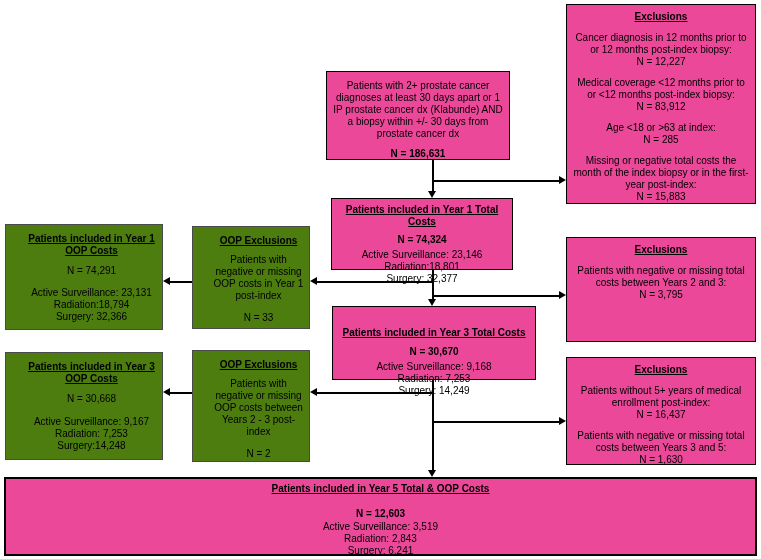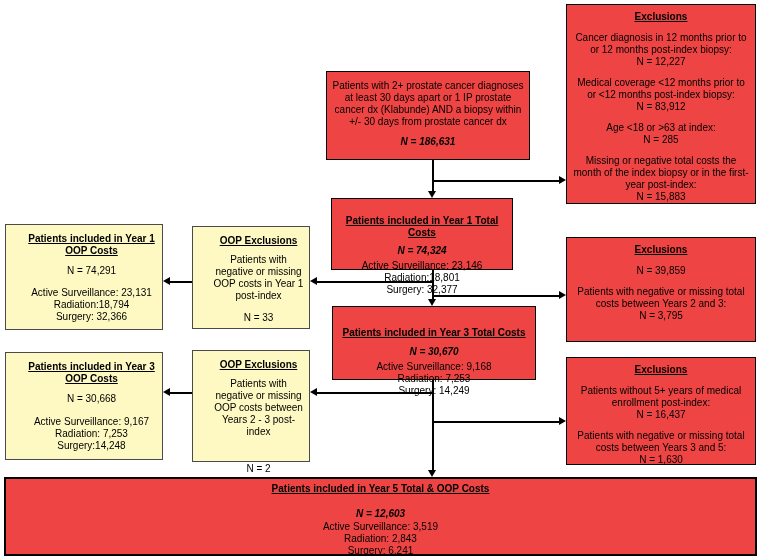--- a/index.html
+++ b/index.html
@@ -9,55 +9,55 @@
     background:#ffffff;
     font-family:"Liberation Sans", sans-serif;
     font-size:10px;
     line-height:1.2;
     color:#000;
     overflow:hidden;
   }
   .box{
     position:absolute;
     box-sizing:border-box;
-    background:#ef4444;
+    background:#ec4899;
     border:1.5px solid #000;
     text-align:center;
     padding:6px 5px;
   }
   .box.gray{
-    background:#fef9c3;
+    background:#4d7c0f;
     border:1.5px solid #4a4a4a;
     padding-left:20px;
   }
   .box.thick{border-width:2px;}
   .title{
     font-weight:bold;
     text-decoration:underline;
   }
   .nline{margin-top:8px;}
-  .nbold{font-weight:bold;font-style:italic;}
+  .nbold{font-weight:bold;}
   .body-text{margin-top:7px;}
   .cohort-lines{margin-top:3px;}
   .excl-item{margin-top:9px;}
   
   .hline,.vline{position:absolute;background:#000;}
   .hline{height:1.5px;}
   .vline{width:1.5px;}
   .arr{position:absolute;width:0;height:0;}
   .arr-down{border-left:4.5px solid transparent;border-right:4.5px solid transparent;border-top:7px solid #000;}
   .arr-left{border-top:4.5px solid transparent;border-bottom:4.5px solid transparent;border-right:7px solid #000;}
   .arr-right{border-top:4.5px solid transparent;border-bottom:4.5px solid transparent;border-left:7px solid #000;}
 </style>
 </head>
 <body>
 
 <div id="canvas">
 
-  <div class="box" style="left:326px;top:71px;width:204px;height:89px;padding-top:8px;">
+  <div class="box" style="left:326px;top:71px;width:184px;height:89px;padding-top:8px;">
     <div>Patients with 2+ prostate cancer diagnoses at least 30 days apart or 1 IP prostate cancer dx (Klabunde) AND a biopsy within +/- 30 days from prostate cancer dx</div>
     <div class="nline nbold">N = 186,631</div>
   </div>
 
   <div class="box" style="left:566px;top:4px;width:190px;height:200px;">
     <div class="title">Exclusions</div>
     <div class="excl-item">
       <div>Cancer diagnosis in 12 months prior to or 12 months post-index biopsy:</div>
       <div>N = 12,227</div>
     </div>
@@ -68,21 +68,21 @@
     <div class="excl-item">
       <div>Age &lt;18 or &gt;63 at index:</div>
       <div>N = 285</div>
     </div>
     <div class="excl-item">
       <div>Missing or negative total costs the month of the index biopsy or in the first-year post-index:</div>
       <div>N = 15,883</div>
     </div>
   </div>
 
-  <div class="box" style="left:331px;top:198px;width:182px;height:72px;padding-top:16px;">
+  <div class="box" style="left:331px;top:198px;width:182px;height:72px;padding-top:5px;">
     <div class="title">Patients included in Year 1 Total Costs</div>
     <div class="nline nbold" style="margin-top:6px;">N = 74,324</div>
     <div class="cohort-lines">
       <div>Active Surveillance: 23,146</div>
       <div>Radiation:18,801</div>
       <div>Surgery: 32,377</div>
     </div>
   </div>
 
   <div class="box gray" style="left:5px;top:224px;width:158px;height:106px;padding-top:8px;">
@@ -97,21 +97,20 @@
 
   <div class="box gray" style="left:192px;top:226px;width:118px;height:103px;padding-top:8px;">
     <div class="title">OOP Exclusions</div>
     <div class="body-text">Patients with negative or missing OOP costs in Year 1 post-index</div>
     <div class="nline" style="margin-top:10px;">N = 33</div>
   </div>
 
   <div class="box" style="left:566px;top:237px;width:190px;height:105px;">
     <div class="title">Exclusions</div>
     <div class="excl-item">
-      <div>N = 39,859</div>
     </div>
     <div class="excl-item">
       <div>Patients with negative or missing total costs between Years 2 and 3:</div>
       <div>N = 3,795</div>
     </div>
   </div>
 
   <div class="box" style="left:332px;top:306px;width:204px;height:74px;padding-top:20px;">
     <div class="title">Patients included in Year 3 Total Costs</div>
     <div class="nline nbold" style="margin-top:7px;">N = 30,670</div>
@@ -128,21 +127,21 @@
     <div class="cohort-lines" style="margin-top:11px;">
       <div>Active Surveillance: 9,167</div>
       <div>Radiation: 7,253</div>
       <div>Surgery:14,248</div>
     </div>
   </div>
 
   <div class="box gray" style="left:192px;top:350px;width:118px;height:112px;padding-top:8px;">
     <div class="title">OOP Exclusions</div>
     <div class="body-text">Patients with negative or missing OOP costs between Years 2 - 3 post-index</div>
-    <div class="nline" style="margin-top:25px;">N = 2</div>
+    <div class="nline" style="margin-top:10px;">N = 2</div>
   </div>
 
   <div class="box" style="left:566px;top:357px;width:190px;height:108px;">
     <div class="title">Exclusions</div>
     <div class="excl-item">
       <div>Patients without 5+ years of medical enrollment post-index:</div>
       <div>N = 16,437</div>
     </div>
     <div class="excl-item">
       <div>Patients with negative or missing total costs between Years 3 and 5:</div>

